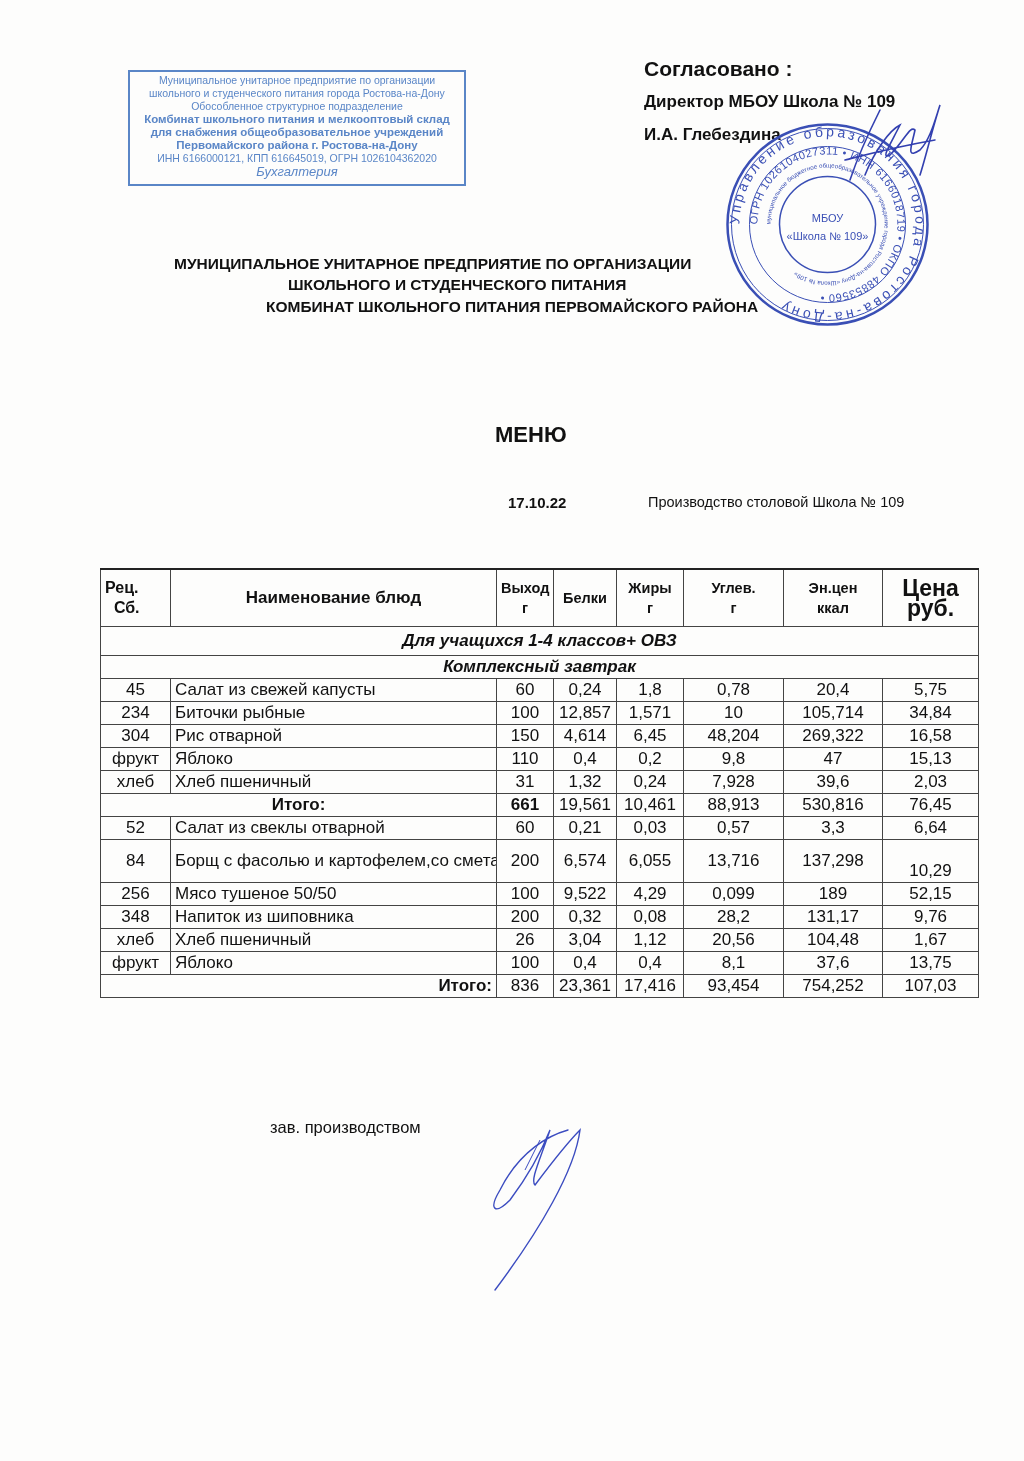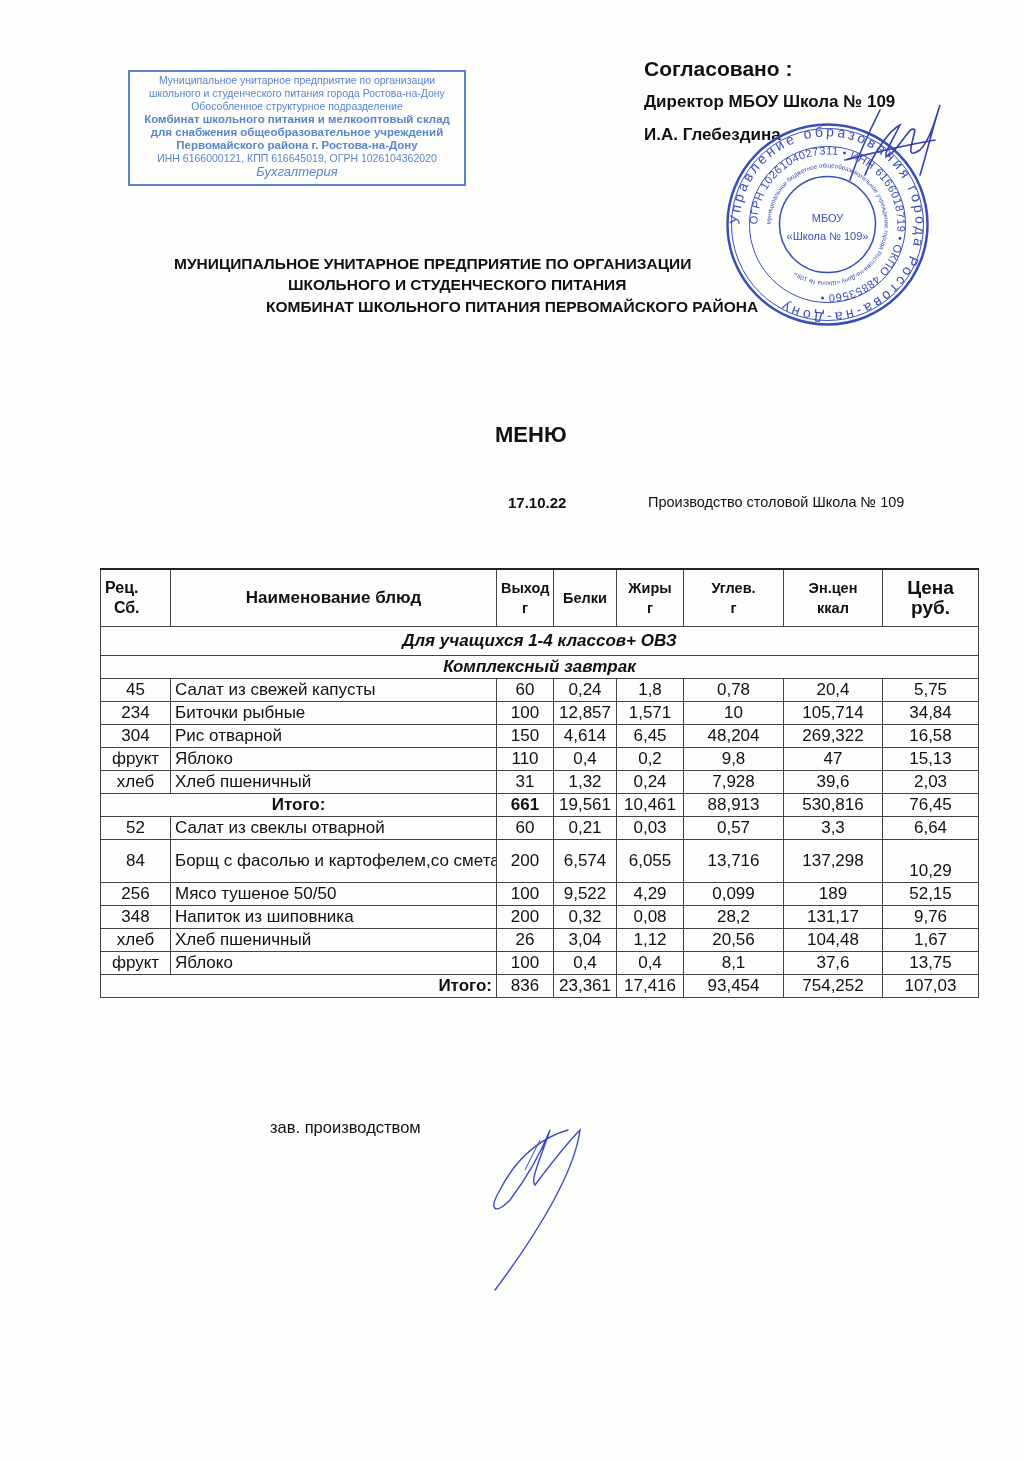--- a/index.html
+++ b/index.html
@@ -41,21 +41,21 @@
   table.menu td, table.menu th {
     border: 1px solid #444; padding: 0 4px; height: 22px; line-height: 22px;
     white-space: nowrap; overflow: hidden;
   }
   table.menu th {
     font-weight: bold; font-size: 14.5px; line-height: 20px; height: 56px;
     vertical-align: middle; text-align: center;
   }
   table.menu th.name-h { font-size: 17px; }
   table.menu th.rec-h { font-size: 16px; text-align: left; }
-  table.menu th.price-h { font-size: 19px; }
+  table.menu th.price-h { font-size: 23px; }
   table.menu tr.header th { border-top: 2px solid #222; }
   .section td {
     text-align: center; font-weight: bold; font-style: italic; font-size: 17px;
     border-top: 2px solid #222;
   }
   td.c { text-align: center; }
   td.l { text-align: left; }
   tr.total td { font-weight: normal; }
   tr.total td.tlabel { text-align: center; font-weight: bold; }
   tr.total td.tlabel.right { text-align: right; }

